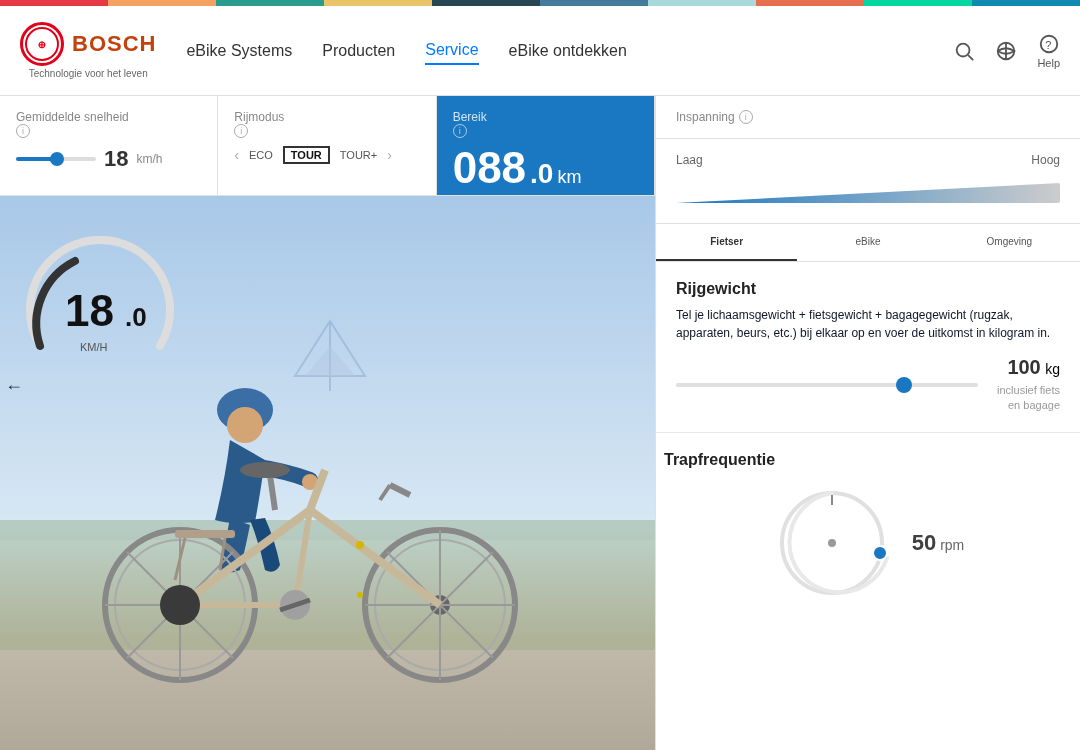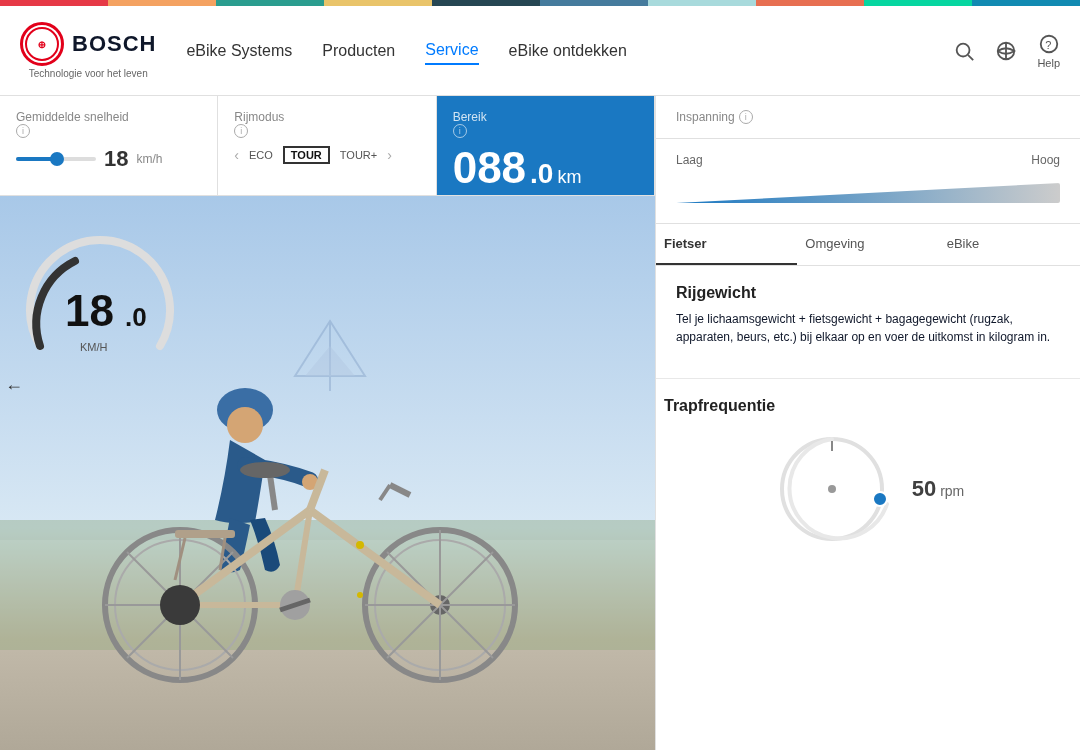--- a/index.html
+++ b/index.html
@@ -46,21 +46,21 @@
       border: 2px solid #e2001a;
       border-radius: 50%;
       display: flex;
       align-items: center;
       justify-content: center;
     }
 
     .logo-text-bosch {
       font-size: 22px;
       font-weight: 900;
-      color: #0f172a;
+      color: #c2410c;
       letter-spacing: 1px;
       margin-left: 8px;
     }
 
     .logo-row {
       display: flex;
       align-items: center;
     }
 
     .logo-tagline {
@@ -332,22 +332,22 @@
     }
 
     .tabs-row {
       display: flex;
       border-bottom: 1px solid #e0e0e0;
     }
 
     .tab-btn {
       flex: 1;
       padding: 12px 8px;
-      text-align: left;
-      font-size: 13px;
+      text-align: center;
+      font-size: 10px;
       color: #555;
       cursor: pointer;
       border-bottom: 2px solid transparent;
     }
 
     .tab-btn.active {
       color: #333;
       font-weight: 600;
       border-bottom: 2px solid #333;
     }
@@ -703,27 +703,41 @@
         <span>Laag</span>
         <span>Hoog</span>
       </div>
       <div class="gradient-slider">
         <div class="gradient-track"></div>
       </div>
     </div>
 
     <div class="tabs-row">
       <div class="tab-btn active">Fietser</div>
+      <div class="tab-btn">eBike</div>
       <div class="tab-btn">Omgeving</div>
-      <div class="tab-btn">eBike</div>
     </div>
 
     <div class="rijgewicht-section">
       <div class="section-title">Rijgewicht</div>
       <div class="section-desc">Tel je lichaamsgewicht + fietsgewicht + bagagegewicht (rugzak, apparaten, beurs, etc.) bij elkaar op en voer de uitkomst in kilogram in.</div>
+      <div class="weight-slider-row">
+        <div class="weight-slider-track">
+          <div class="weight-slider-fill"></div>
+          <div class="weight-slider-thumb"></div>
+        </div>
+        <div style="text-align:right; min-width:70px;">
+          <span class="weight-value">100</span>
+          <span class="weight-unit">kg</span>
+          <div class="weight-note">
+            <span>inclusief fiets</span><br>
+            <span>en bagage</span>
+          </div>
+        </div>
+      </div>
     </div>
 
     <div class="trapfrequentie-section">
       <div class="section-title">Trapfrequentie</div>
       <div class="rpm-dial-container">
         <div class="rpm-dial">
           <svg viewBox="0 0 120 120">
 
             <circle cx="60" cy="60" r="50" fill="none" stroke="#e0e0e0" stroke-width="4"></circle>
 

